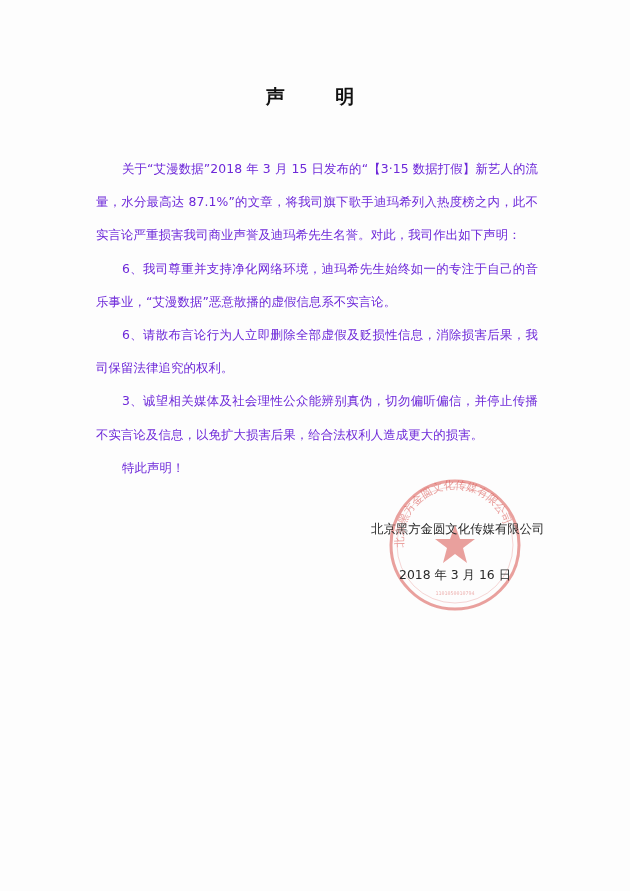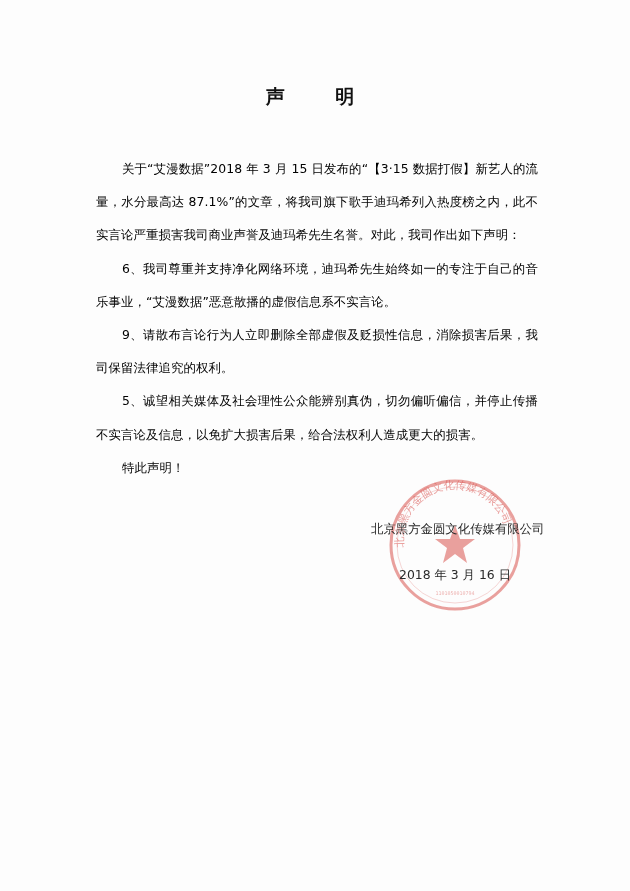--- a/index.html
+++ b/index.html
@@ -1,36 +1,36 @@
 <!DOCTYPE html>
 <html><head>
   <meta charset="utf-8">
   <style>
     html, body { margin: 0; padding: 0; background: #fdfdfd; }
     body { width: 630px; height: 891px; position: relative; overflow: hidden;
            font-family: "DejaVu Sans", "Liberation Sans", sans-serif; color: #222; }
     .page { position: absolute; left: 0; top: 0; width: 630px; height: 891px; background: #fdfdfd; }
     .title { position: absolute; top: 84px; left: 0; width: 620px; text-align: center;
              font-size: 19px; font-weight: bold; letter-spacing: 22px; color: #111; text-indent: 22px; }
-    .body-text { position: absolute; left: 96px; width: 442px; font-size: 12.4px; line-height: 33.2px; color: #000000; }
+    .body-text { position: absolute; left: 96px; width: 442px; font-size: 12.4px; line-height: 33.2px; color: #6d28d9; }
     .para { margin: 0; text-indent: 26px; text-align: justify; letter-spacing: 0.1px; }
     .sig { position: absolute; font-size: 12.4px; color: #2a2a2a; }
     .stamp { position: absolute; left: 385px; top: 475px; width: 140px; height: 140px; }
   </style>
 </head>
 <body>
 
 <div class="page">
   <div class="title">声 明</div>
 
   <div class="body-text" style="top:152px;">
     <p class="para">关于“艾漫数据”2018 年 3 月 15 日发布的“【3·15 数据打假】新艺人的流量，水分最高达 87.1%”的文章，将我司旗下歌手迪玛希列入热度榜之内，此不实言论严重损害我司商业声誉及迪玛希先生名誉。对此，我司作出如下声明：</p>
     <p class="para">6、我司尊重并支持净化网络环境，迪玛希先生始终如一的专注于自己的音乐事业，“艾漫数据”恶意散播的虚假信息系不实言论。</p>
-    <p class="para">9、请散布言论行为人立即删除全部虚假及贬损性信息，消除损害后果，我司保留法律追究的权利。</p>
-    <p class="para">5、诚望相关媒体及社会理性公众能辨别真伪，切勿偏听偏信，并停止传播不实言论及信息，以免扩大损害后果，给合法权利人造成更大的损害。</p>
+    <p class="para">6、请散布言论行为人立即删除全部虚假及贬损性信息，消除损害后果，我司保留法律追究的权利。</p>
+    <p class="para">3、诚望相关媒体及社会理性公众能辨别真伪，切勿偏听偏信，并停止传播不实言论及信息，以免扩大损害后果，给合法权利人造成更大的损害。</p>
     <p class="para">特此声明！</p>
   </div>
 
   <svg class="stamp" viewBox="0 0 140 140">
     <circle cx="70" cy="70" r="64" fill="none" stroke="#d9534f" stroke-width="3" opacity="0.55"></circle>
     <circle cx="70" cy="70" r="58" fill="none" stroke="#d9534f" stroke-width="0.8" opacity="0.3"></circle>
     <path id="arc" d="M 20 80 A 52 52 0 1 1 120 80" fill="none"></path>
     <text font-size="11" fill="#d9534f" opacity="0.55" font-family="DejaVu Sans, sans-serif">
       <textPath href="#arc" startOffset="4%">北京黑方金圆文化传媒有限公司</textPath>
     </text>

